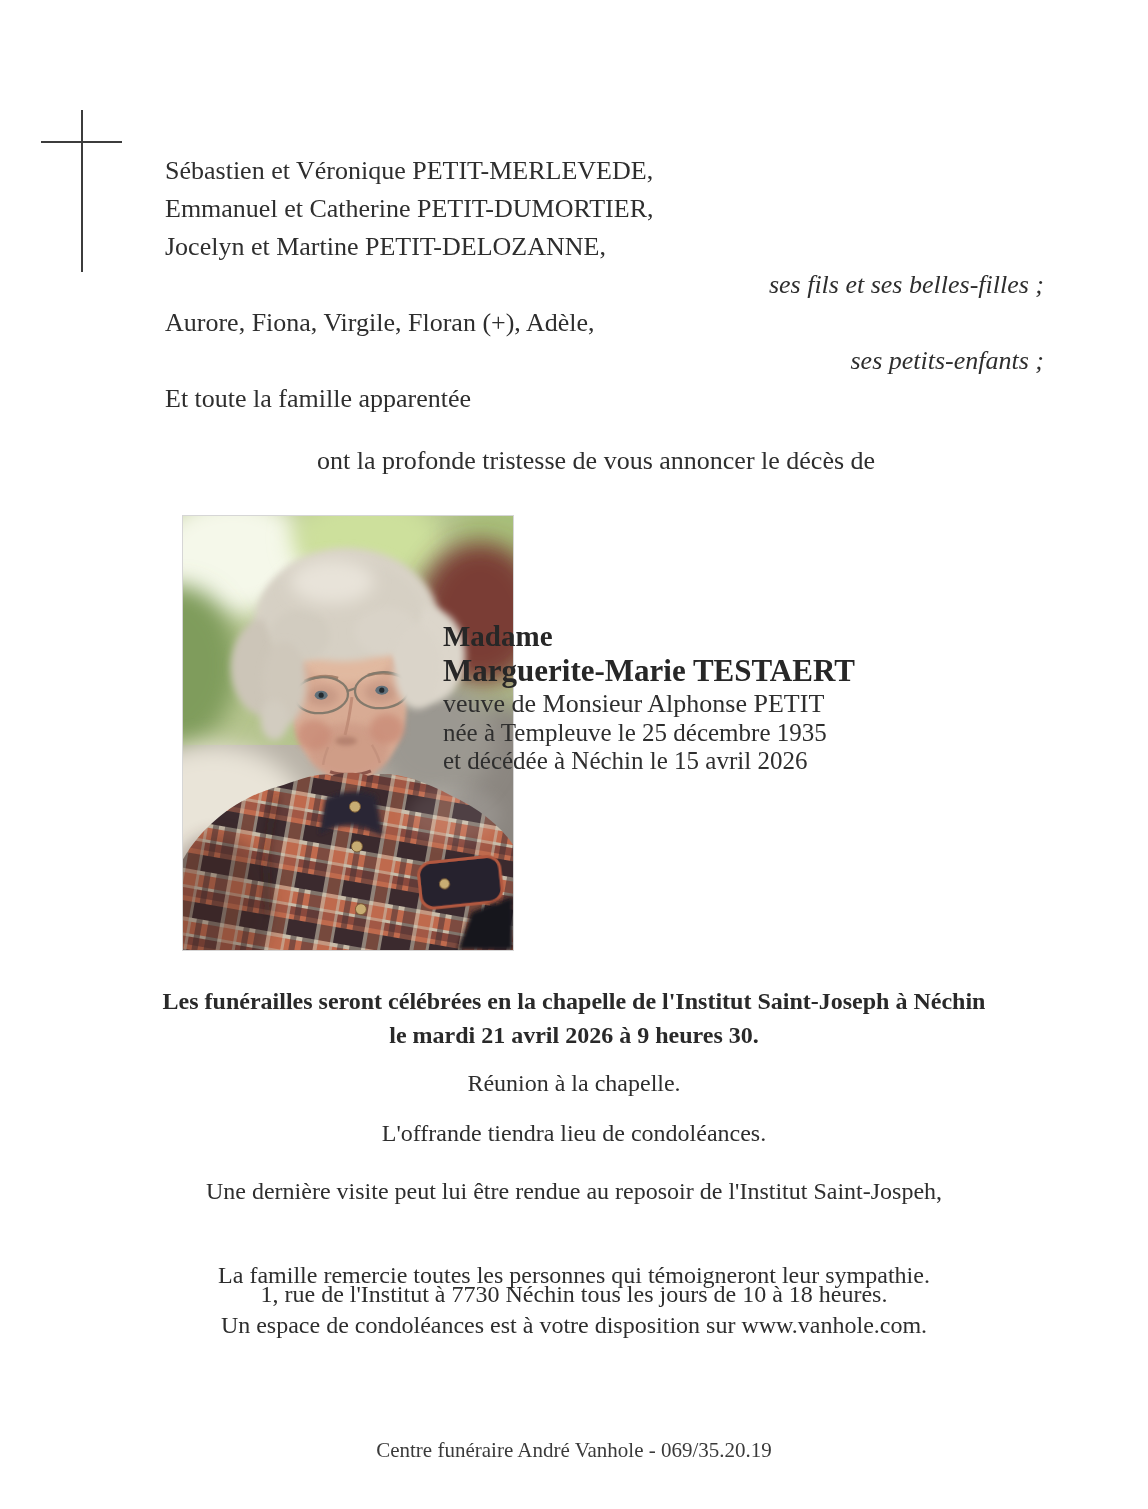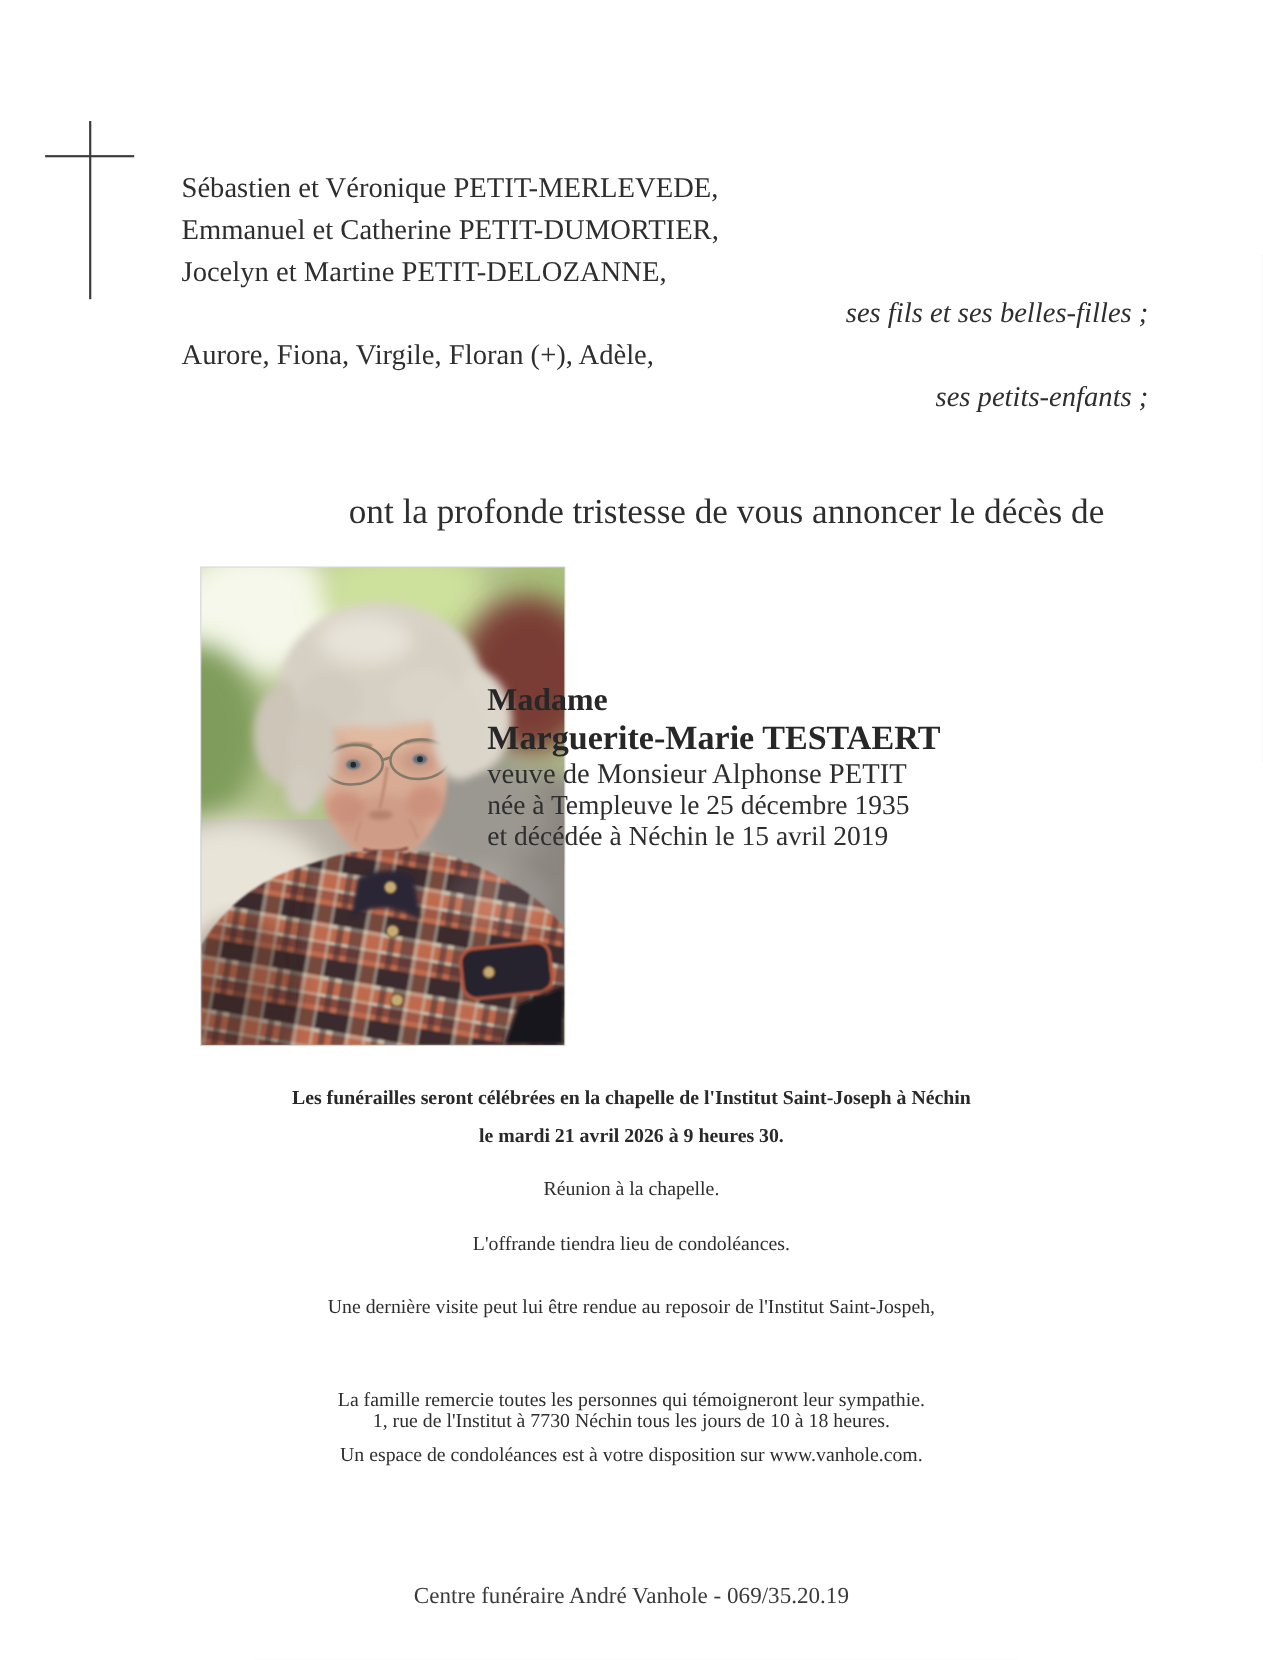--- a/index.html
+++ b/index.html
@@ -21,42 +21,42 @@
 
   
   .family-block {
     position:absolute; left:120px; right:104px; top:152px;
     font-size:26px; line-height:38px;margin-left:45px;
   }
   .family-block .align-right { text-align:right; font-style:italic; }
 
   .intro-line {
     position:absolute; left:317px; top:446px;
-    font-size:32px;
+    font-size:26px;
   }
 
   
   .portrait {
     position:absolute; left:182px; top:515px; width:332px; height:436px;
     border:1px solid #d6d6d6; box-sizing:border-box;
   }
   .portrait svg { display:block; width:100%; height:100%; }
 
   
   .deceased-block {
     position:absolute; left:443px; top:620px; width:600px;
   }
   .deceased-title { font-size:29px; font-weight:bold; color:#272727; margin-bottom:13px; }
   .deceased-name  { font-size:31px; font-weight:bold; color:#272727; margin-bottom:15px; }
   .deceased-widow { font-size:26px; margin-bottom:27px; }
   .deceased-birth { font-size:25px; margin-bottom:11px; }
   .deceased-death { font-size:25px; }
 
   
-  .cline { position:absolute; left:0; right:0; text-align:center; font-size:18px; }
+  .cline { position:absolute; left:0; right:0; text-align:center; font-size:24px; }
   .cline.bold { font-weight:bold; color:#292929; }
   .l-funeral1 { top:988px; }
   .l-funeral2 { top:1022px; }
   .l-meeting  { top:1070px; }
   .l-offering { top:1120px; }
   .l-visit1   { top:1178px; }
   .l-visit2   { top:1281px;text-align:center; }
   .l-thanks   { top:1262px; }
   .l-condol   { top:1312px; }
 
@@ -75,20 +75,21 @@
     <div class="cross-h"></div>
   </div>
 
   <div class="family-block">
     <p>Sébastien et Véronique PETIT-MERLEVEDE,</p>
     <p>Emmanuel et Catherine PETIT-DUMORTIER,</p>
     <p>Jocelyn et Martine PETIT-DELOZANNE,</p>
     <p class="align-right">ses fils et ses belles-filles ;</p>
     <p>Aurore, Fiona, Virgile, Floran (+), Adèle,</p>
     <p class="align-right">ses petits-enfants ;</p>
+    <p>Et toute la famille apparentée</p>
   </div>
 
   <p class="intro-line">ont la profonde tristesse de vous annoncer le décès de</p>
 
   <div class="portrait">
     <svg viewBox="0 0 332 436" preserveAspectRatio="none">
       <defs>
         <filter id="b12" x="-60%" y="-60%" width="220%" height="220%">
             <feGaussianBlur stdDeviation="12"></feGaussianBlur>
           </filter>
@@ -193,21 +194,21 @@
 
       <path d="M290,398 L332,382 L332,436 L276,436 Z" fill="#16141a" filter="url(#b2)"></path>
     </svg>
   </div>
 
   <div class="deceased-block">
     <p class="deceased-title">Madame</p>
     <p class="deceased-name">Marguerite-Marie TESTAERT</p>
     <p class="deceased-widow">veuve de Monsieur Alphonse PETIT</p>
     <p class="deceased-birth">née à Templeuve le 25 décembre 1935</p>
-    <p class="deceased-death">et décédée à Néchin le 15 avril 2019</p>
+    <p class="deceased-death">et décédée à Néchin le 15 avril 2026</p>
   </div>
 
   <p class="cline bold l-funeral1">Les funérailles seront célébrées en la chapelle de l'Institut Saint-Joseph à Néchin</p>
   <p class="cline bold l-funeral2">le mardi 21 avril 2026 à 9 heures 30.</p>
   <p class="cline l-meeting">Réunion à la chapelle.</p>
   <p class="cline l-offering">L'offrande tiendra lieu de condoléances.</p>
   <p class="cline l-visit1">Une dernière visite peut lui être rendue au reposoir de l'Institut Saint-Jospeh,</p>
   <p class="cline l-visit2">1, rue de l'Institut à 7730 Néchin tous les jours de 10 à 18 heures.</p>
   <p class="cline l-condol">Un espace de condoléances est à votre disposition sur www.vanhole.com.</p>
   <p class="cline l-thanks">La famille remercie toutes les personnes qui témoigneront leur sympathie.</p>

